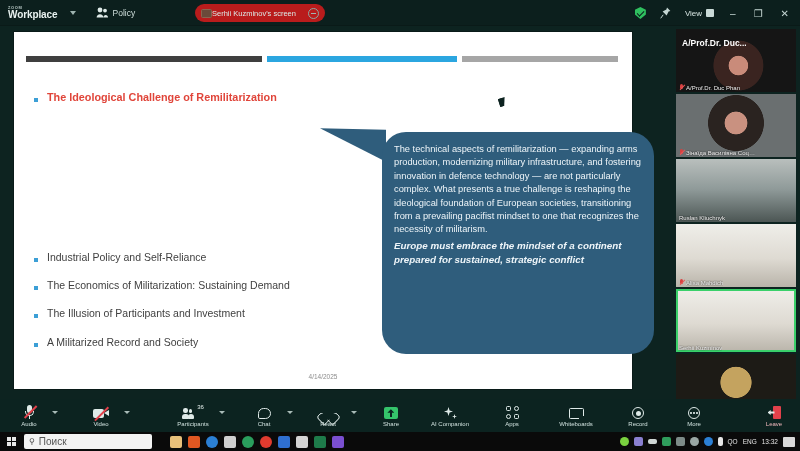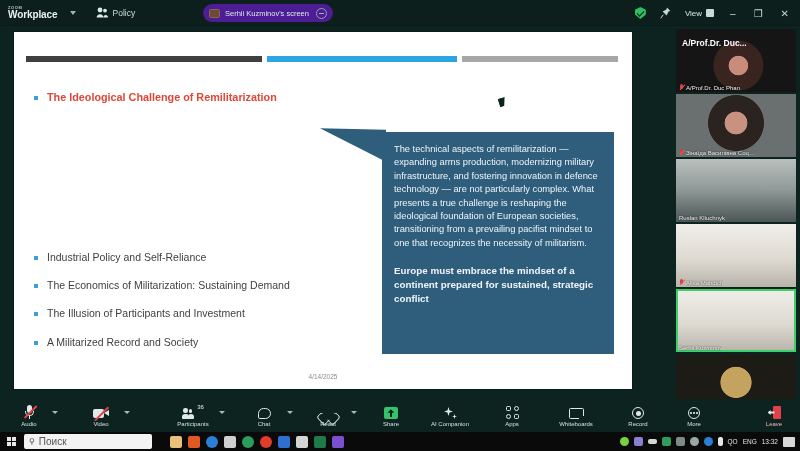--- a/index.html
+++ b/index.html
@@ -30,24 +30,24 @@
   .caret-down {
     width: 0; height: 0; border-left: 3.5px solid transparent;
     border-right: 3.5px solid transparent; border-top: 4px solid #9fb4b0;
     margin-left: 12px;
   }
   .meeting-btn {
     display: flex; align-items: center; gap: 5px; margin-left: 20px;
   }
   .meeting-btn .lbl { font-size: 8.5px; color: #cfdedb; }
   .tab-pill {
-    position: absolute; left: 203px; top: 4px;
+    position: absolute; left: 195px; top: 4px;
     width: 130px; height: 18px; border-radius: 9px;
-    background: #4c1d95;
-    display: flex; align-items: center; padding: 0 6px; gap: 5px;
+    background: #b91c1c;
+    display: flex; align-items: center; padding: 0 6px; 
   }
   .tab-pill .tabtext {
     font-size: 7.5px; color: #dbe9e6; white-space: nowrap;
     overflow: hidden; text-overflow: ellipsis; flex: 1;
   }
   .tab-thumb { width: 11px; height: 9px; border-radius: 1.5px; background: #6b4a3a;
                border: 0.5px solid #8a6550; flex: none; }
   .min-circle {
     width: 11px; height: 11px; border-radius: 50%;
     border: 1px solid #8fa6a2; display: flex; align-items: center; justify-content: center;
@@ -88,36 +88,36 @@
   .progress {
     position: absolute; left: 12px; top: 24px; width: 592px; height: 6px;
     display: flex; gap: 5px;
   }
   .seg { height: 6px; }
   .seg.dark { background: #3f3f3f; }
   .seg.active { background: #2ba6e0; }
   .seg.light { background: #a6a6a6; }
 
   .bullets { position: absolute; left: 20px; top: 58px; width: 330px; }
-  .b-row { display: flex; align-items: flex-start; gap: 9px; margin-bottom: 0; }
+  .b-row { display: flex; align-items: center; gap: 9px; margin-bottom: 0; }
   .b-dot { width: 4px; height: 4px; background: #3c9fd6; flex: none; margin-top: 6px; }
   .b-txt { font-size: 10.5px; color: #3f3f3f; line-height: 1.35; }
   .b-row.highlight .b-txt {
     color: #e0453a; font-weight: bold; font-size: 10.8px;
   }
   .bullets-lower { position: absolute; left: 20px; top: 218px; width: 330px; }
   .bullets-lower .b-row { margin-bottom: 14px; }
 
   
   .callout {
-    position: absolute; left: 368px; top: 100px; width: 232px; height: 222px;
-    background: #2f5d7c; padding: 11px 12px 0 12px;
+    position: absolute; left: 368px; top: 100px; width: 272px; height: 222px;
+    background: #2f5d7c; padding: 11px 12px 0 12px; border-radius: 24px;
   }
   .callout p { font-size: 9.3px; line-height: 1.44; color: #eef5f9; }
-  .callout p.bold { font-weight: bold; margin-top: 14px; font-size: 9.8px; line-height: 1.42; }
+  .callout p.bold { font-weight: bold; margin-top: 2px; font-size: 9.8px; line-height: 1.42; font-style: italic; }
   .tail {
     position: absolute; left: 306px; top: 92px;
     width: 0; height: 0;
     border-top: 10px solid transparent;
     border-bottom: 22px solid transparent;
     border-right: 66px solid #2f5d7c;
     transform: skewY(10deg);
   }
   .slide-date {
     position: absolute; left: 0; right: 0; bottom: 9px;

